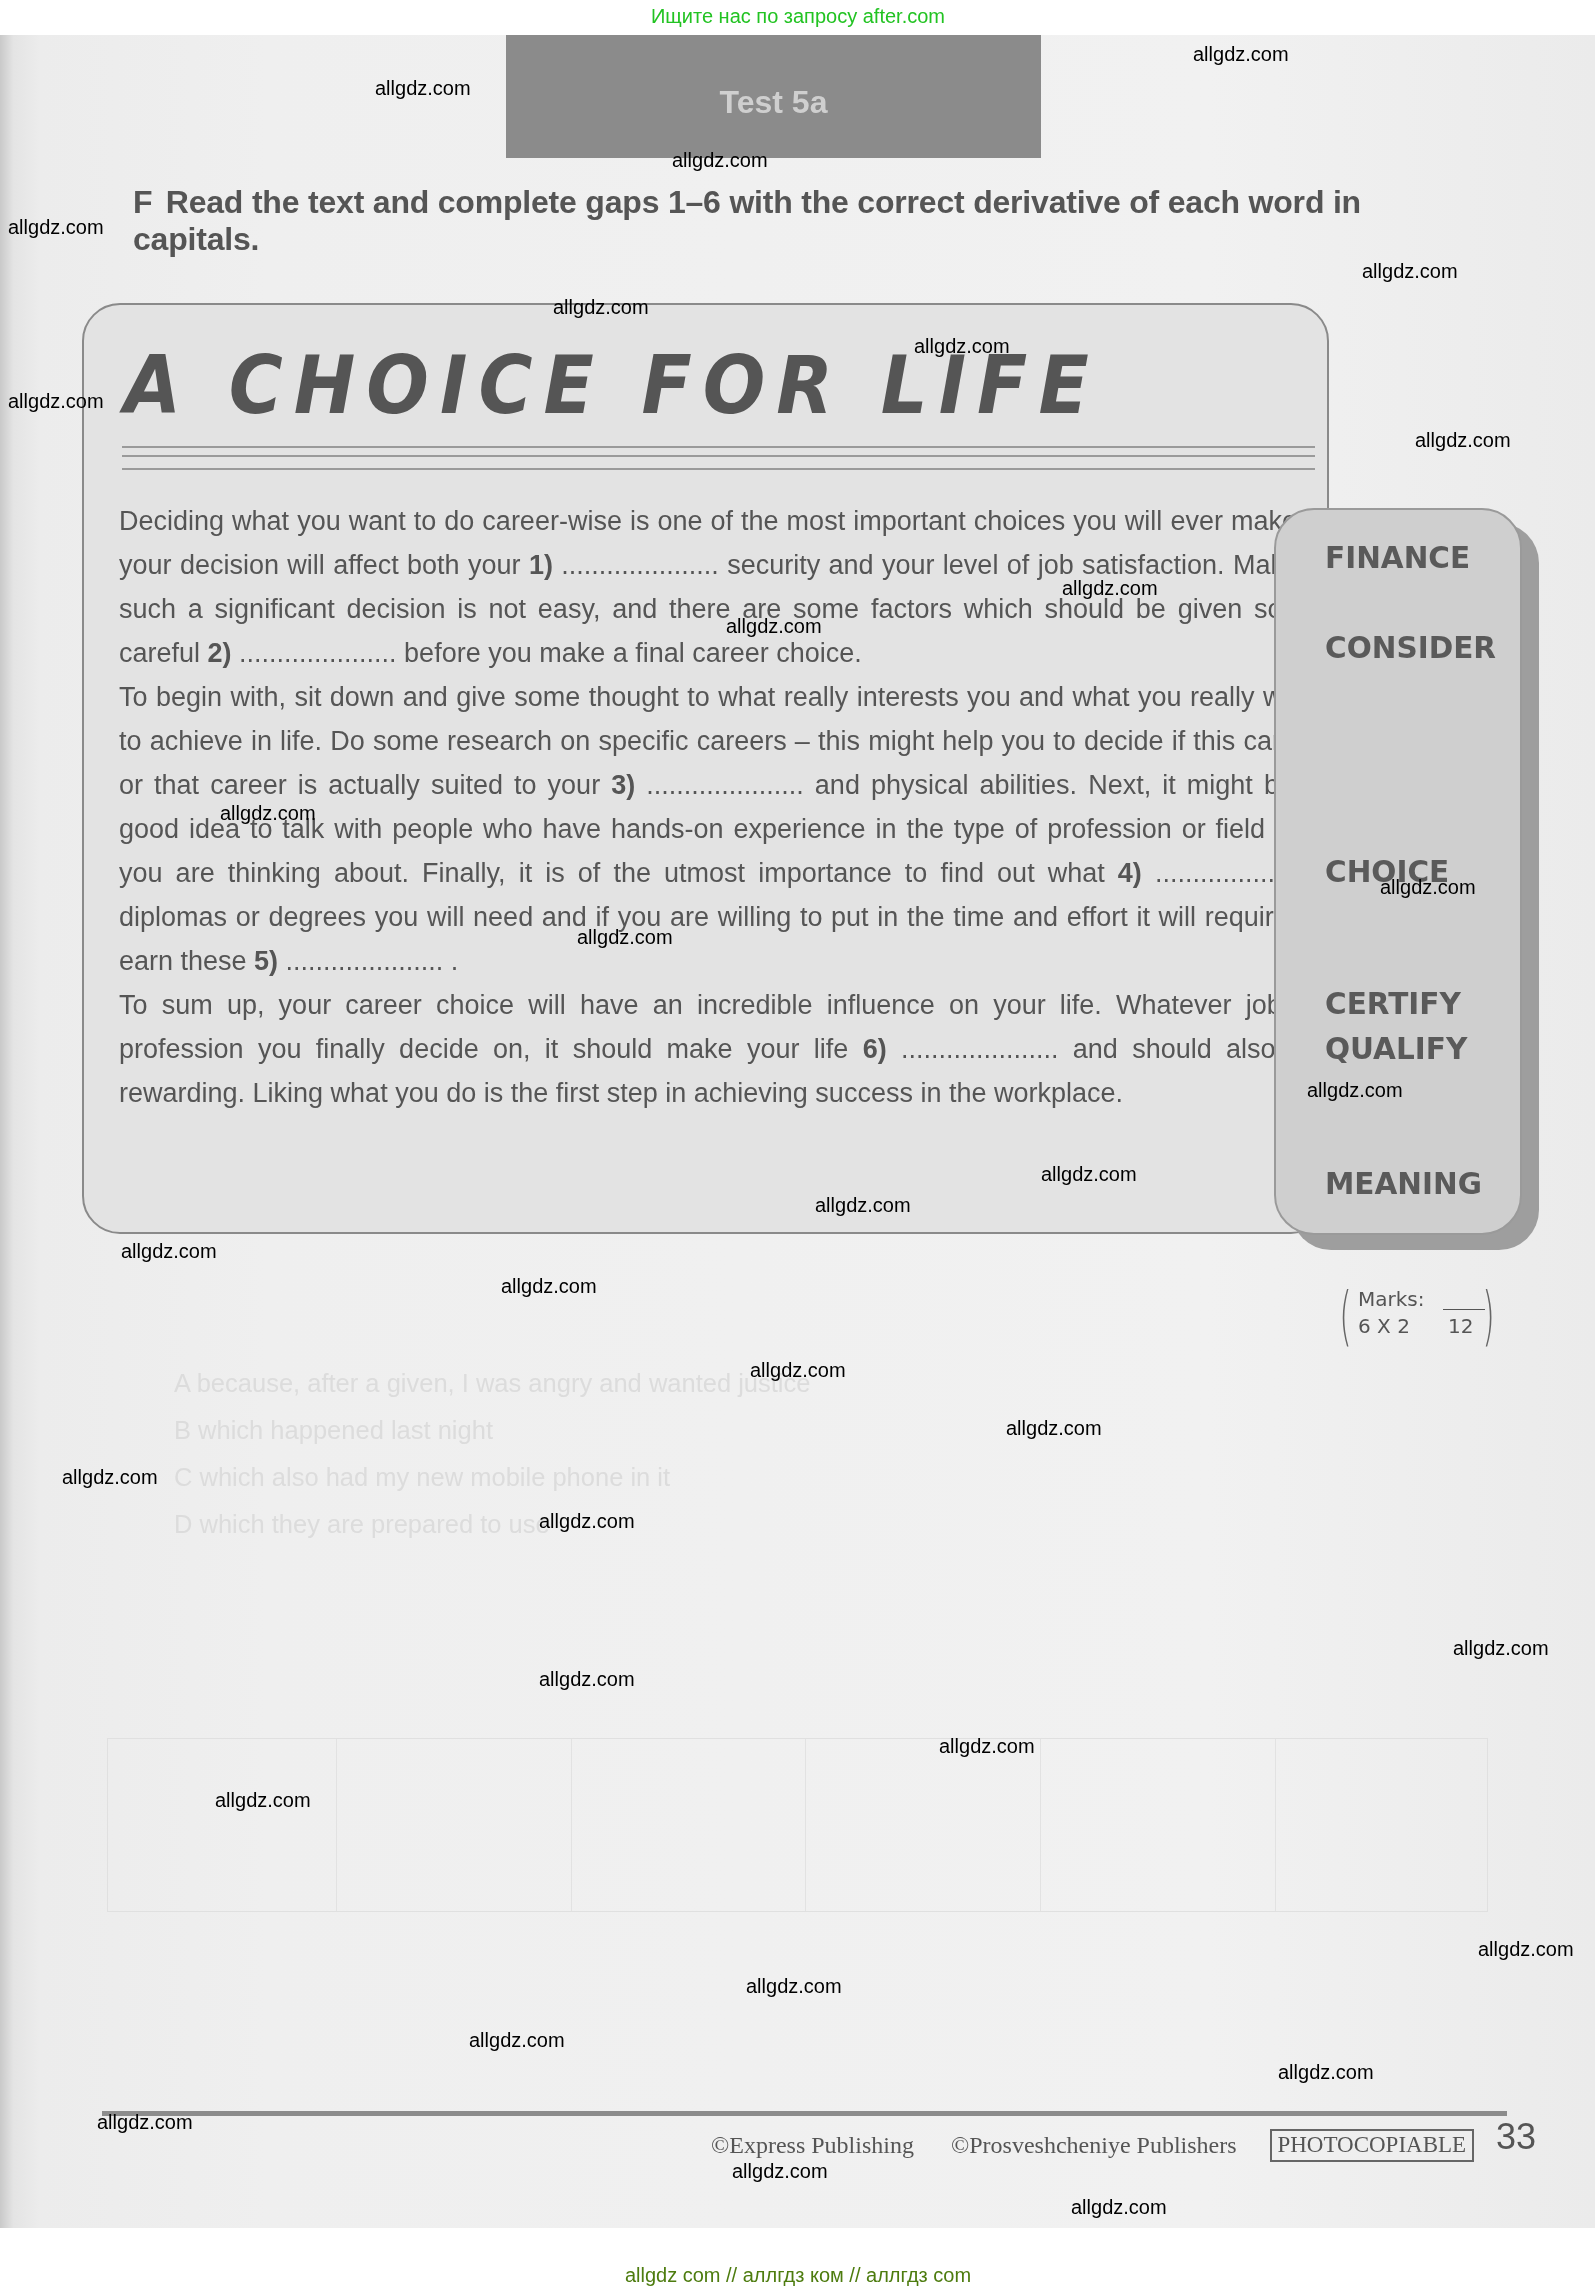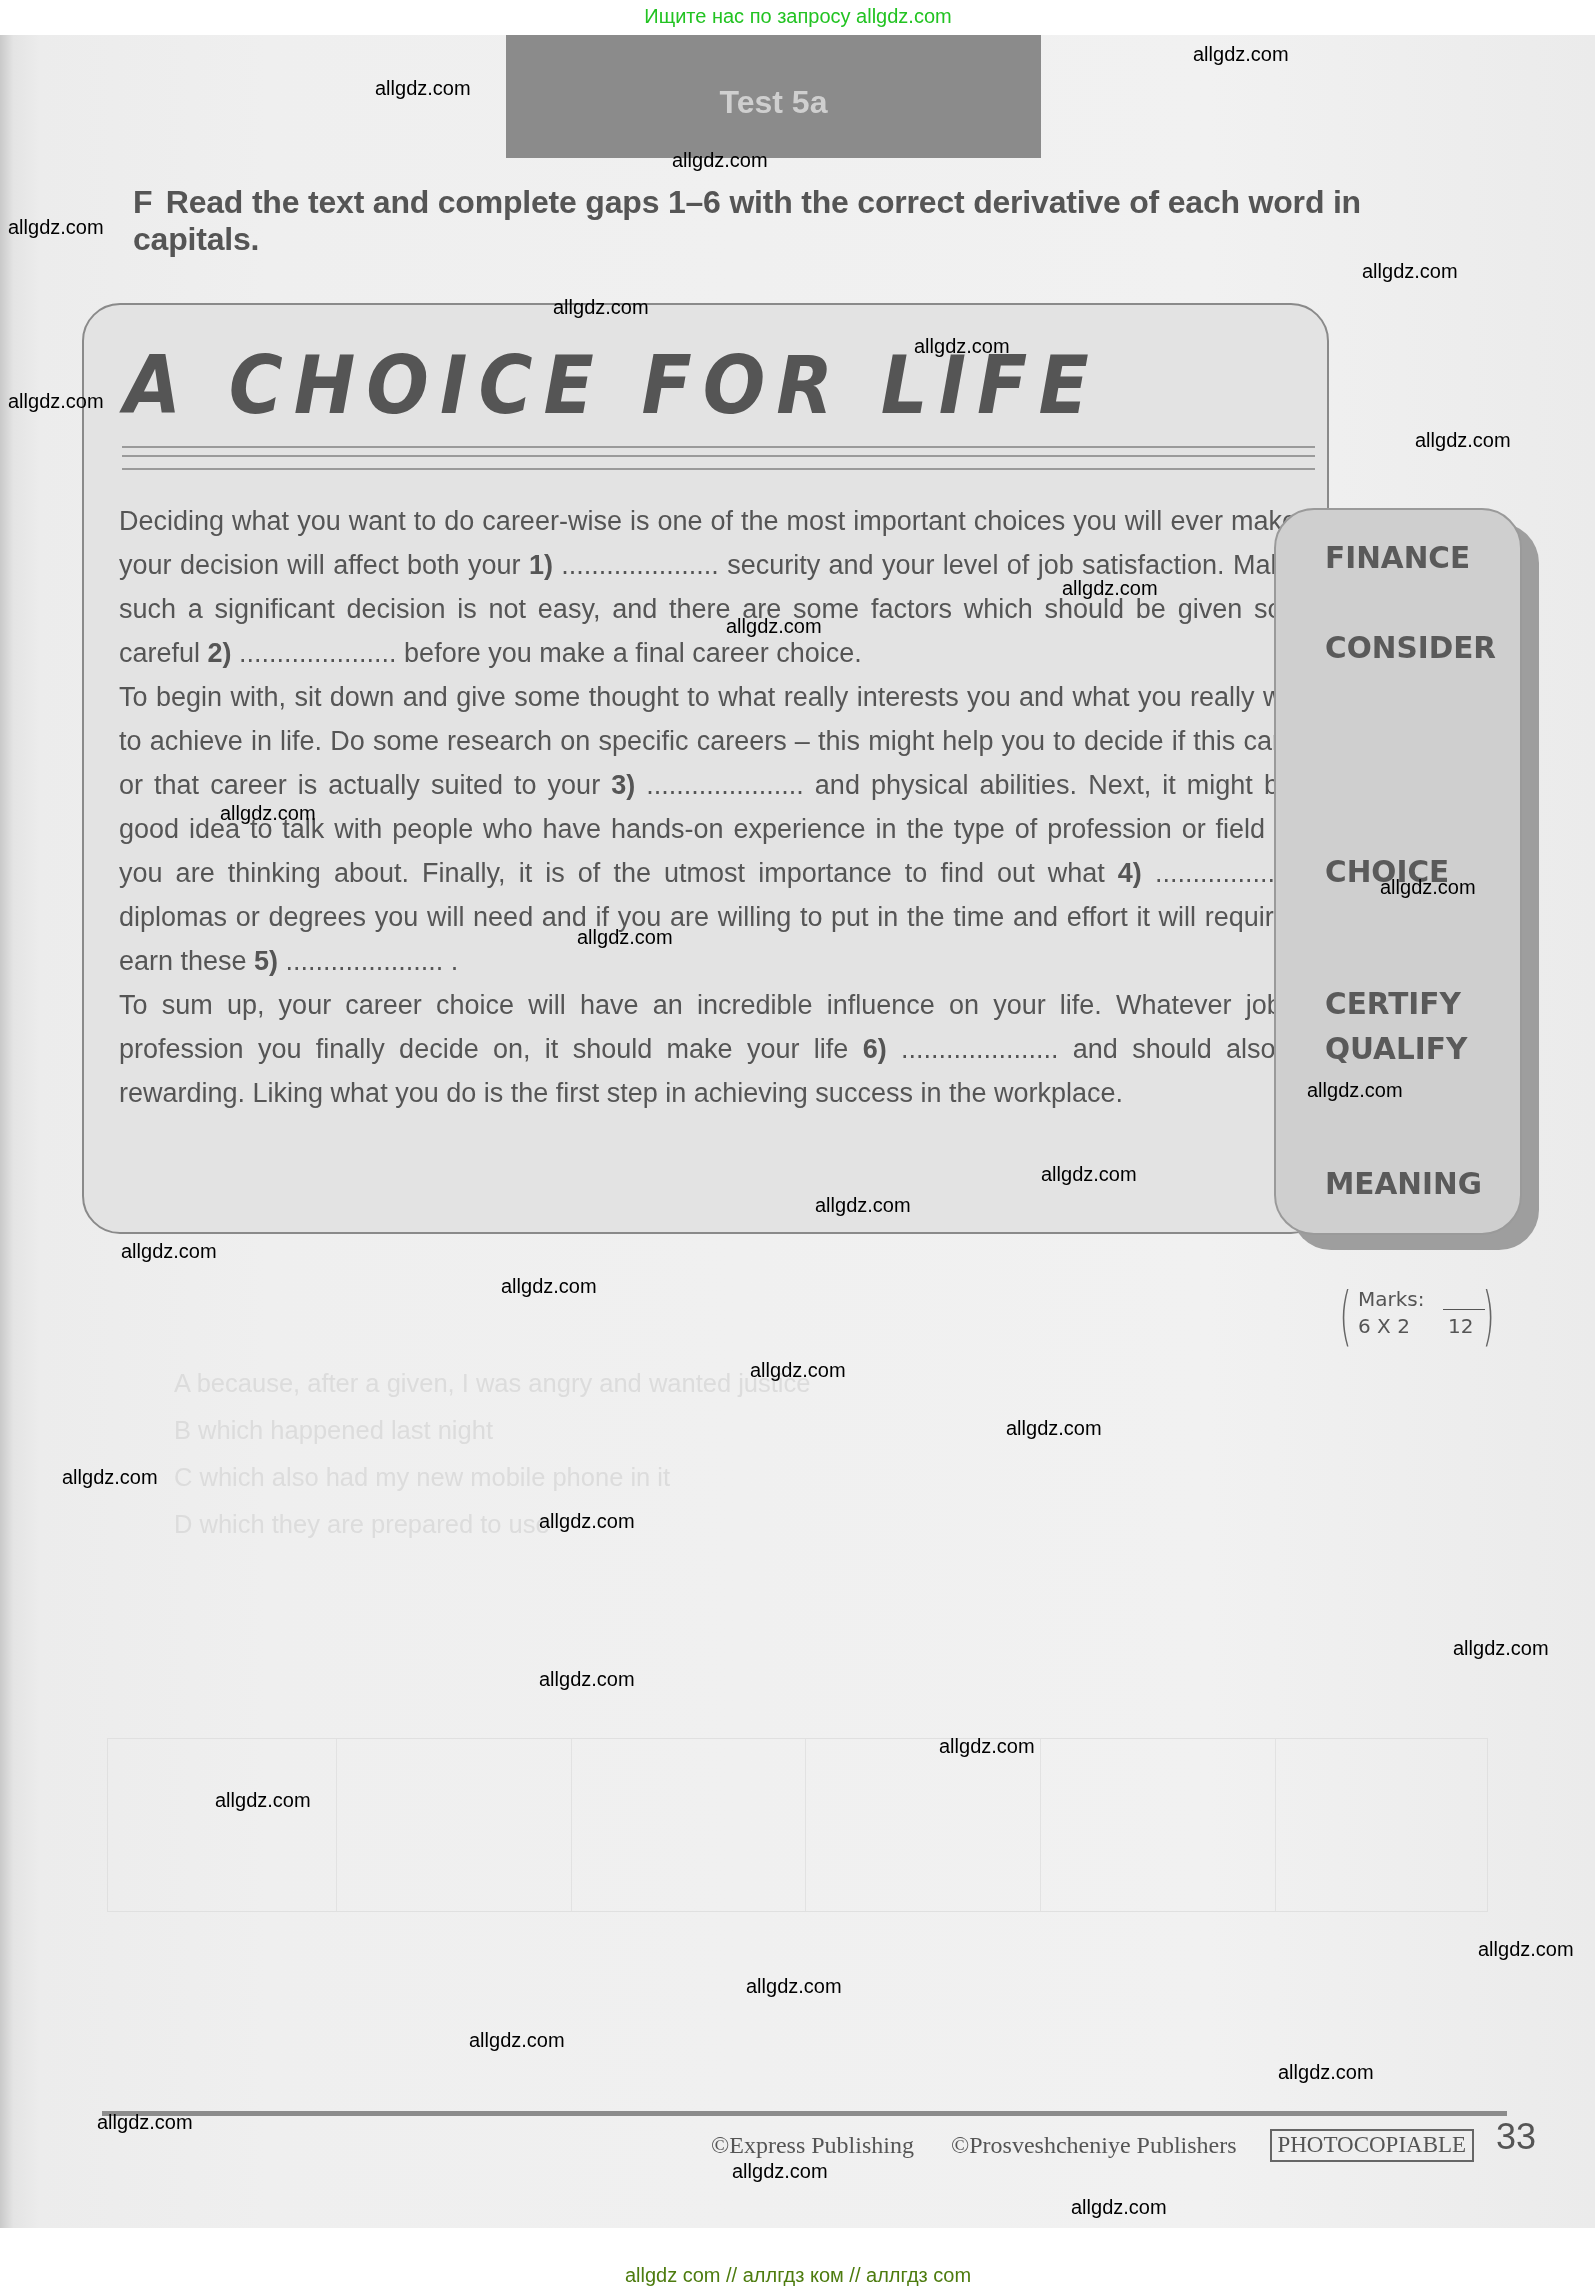--- a/index.html
+++ b/index.html
@@ -121,21 +121,21 @@
   }
   .wm {
     position:absolute; font-family:"Liberation Sans", sans-serif; font-size:20px; color:#000;
     white-space:nowrap;
   }
 </style>
 </head>
 <body>
 
 <div class="top-strip">
-  <span>Ищите нас по запросу allgdz.com</span>
+  <span>Ищите нас по запросу after.com</span>
 </div>
 
 <div class="page">
 
   <div class="test-tab">
     <span>Test 5a</span>
   </div>
 
   <div class="instruction">
     <span class="letter">F</span><span>Read the text and complete gaps 1–6 with the correct derivative of each word in capitals.</span>

